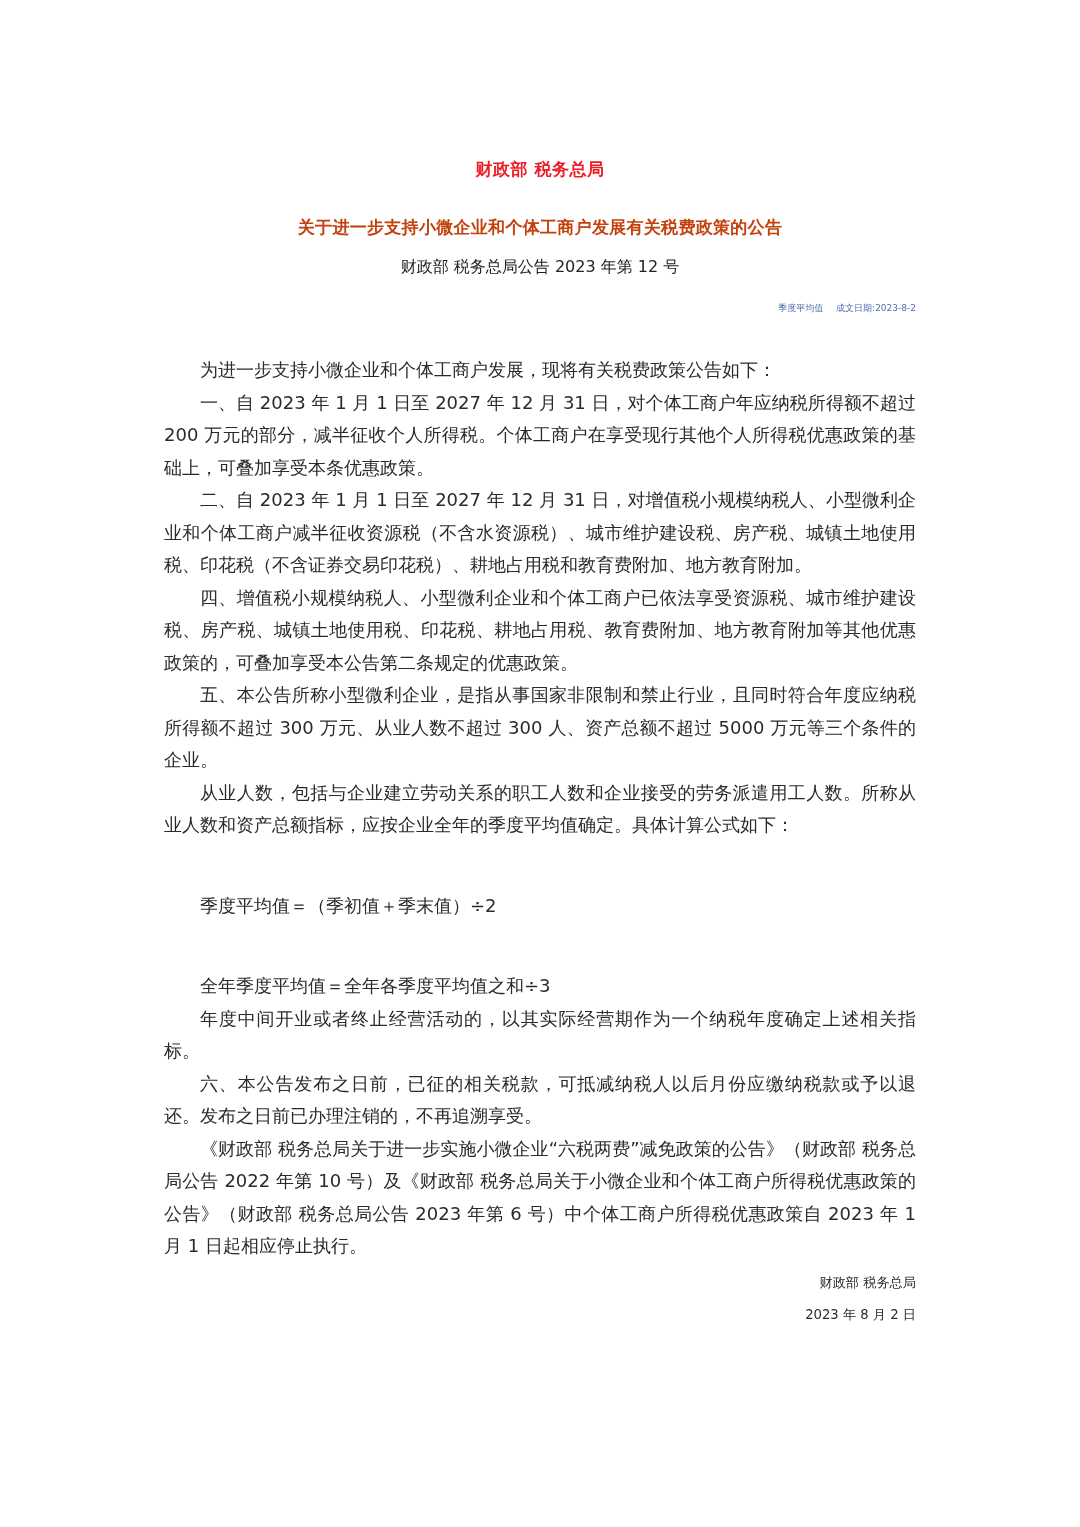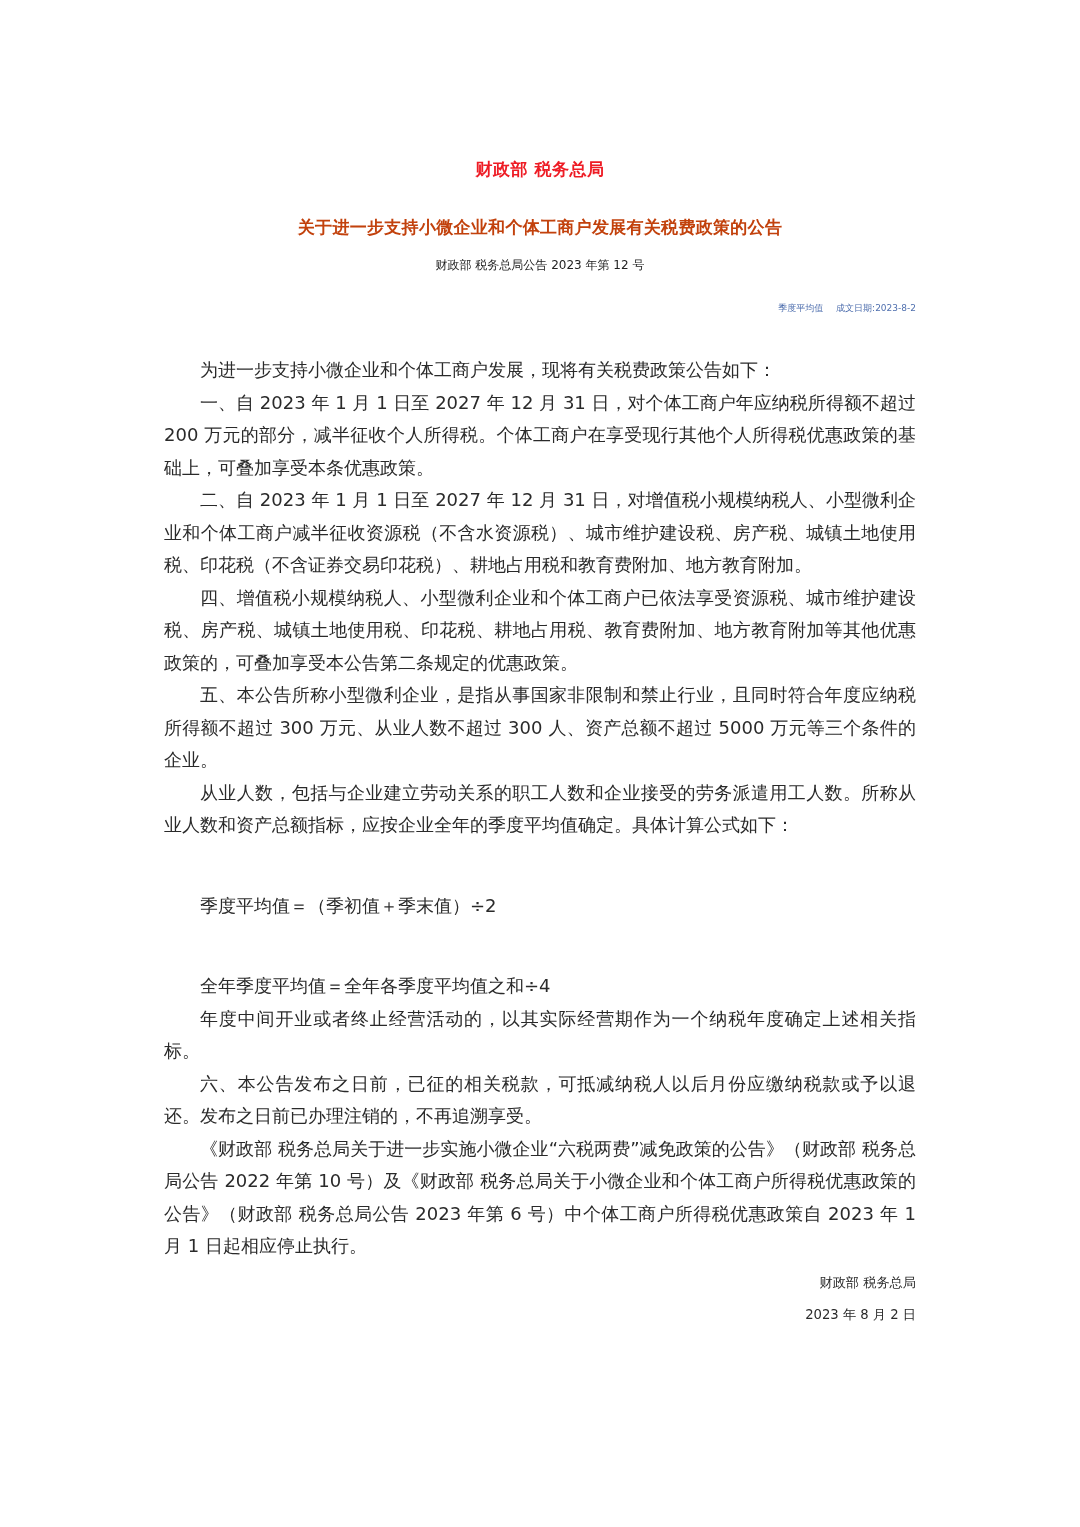--- a/index.html
+++ b/index.html
@@ -44,21 +44,21 @@
       font-size: 17px;
       letter-spacing: 0.3px;
     }
     .doc-number {
       position: absolute;
       top: 245px;
       left: 0;
       width: 1080px;
       text-align: center;
       color: #222222;
-      font-size: 12px;
+      font-size: 16px;
     }
     .meta {
       position: absolute;
       top: 290px;
       right: 164px;
       font-size: 9px;
       color: #4f6fae;
       white-space: nowrap;
     }
     .meta span {
@@ -106,21 +106,21 @@
   </div>
 
   <div class="body">
     <p>为进一步支持小微企业和个体工商户发展，现将有关税费政策公告如下：</p>
     <p>一、自 2023 年 1 月 1 日至 2027 年 12 月 31 日，对个体工商户年应纳税所得额不超过 200 万元的部分，减半征收个人所得税。个体工商户在享受现行其他个人所得税优惠政策的基础上，可叠加享受本条优惠政策。</p>
     <p>二、自 2023 年 1 月 1 日至 2027 年 12 月 31 日，对增值税小规模纳税人、小型微利企业和个体工商户减半征收资源税（不含水资源税）、城市维护建设税、房产税、城镇土地使用税、印花税（不含证券交易印花税）、耕地占用税和教育费附加、地方教育附加。</p>
     <p>四、增值税小规模纳税人、小型微利企业和个体工商户已依法享受资源税、城市维护建设税、房产税、城镇土地使用税、印花税、耕地占用税、教育费附加、地方教育附加等其他优惠政策的，可叠加享受本公告第二条规定的优惠政策。</p>
     <p>五、本公告所称小型微利企业，是指从事国家非限制和禁止行业，且同时符合年度应纳税所得额不超过 300 万元、从业人数不超过 300 人、资产总额不超过 5000 万元等三个条件的企业。</p>
     <p>从业人数，包括与企业建立劳动关系的职工人数和企业接受的劳务派遣用工人数。所称从业人数和资产总额指标，应按企业全年的季度平均值确定。具体计算公式如下：</p>
     <p class="formula">季度平均值＝（季初值＋季末值）÷2</p>
-    <p class="formula">全年季度平均值＝全年各季度平均值之和÷4</p>
+    <p class="formula">全年季度平均值＝全年各季度平均值之和÷3</p>
     <p>年度中间开业或者终止经营活动的，以其实际经营期作为一个纳税年度确定上述相关指标。</p>
     <p>六、本公告发布之日前，已征的相关税款，可抵减纳税人以后月份应缴纳税款或予以退还。发布之日前已办理注销的，不再追溯享受。</p>
     <p>《财政部  税务总局关于进一步实施小微企业“六税两费”减免政策的公告》（财政部  税务总局公告 2022 年第 10 号）及《财政部  税务总局关于小微企业和个体工商户所得税优惠政策的公告》（财政部  税务总局公告 2023 年第 6 号）中个体工商户所得税优惠政策自 2023 年 1 月 1 日起相应停止执行。</p>
   </div>
 
   <div class="signoff">
     <div>财政部  税务总局</div>
     <div>2023 年 8 月 2 日</div>
   </div>
 </div>

